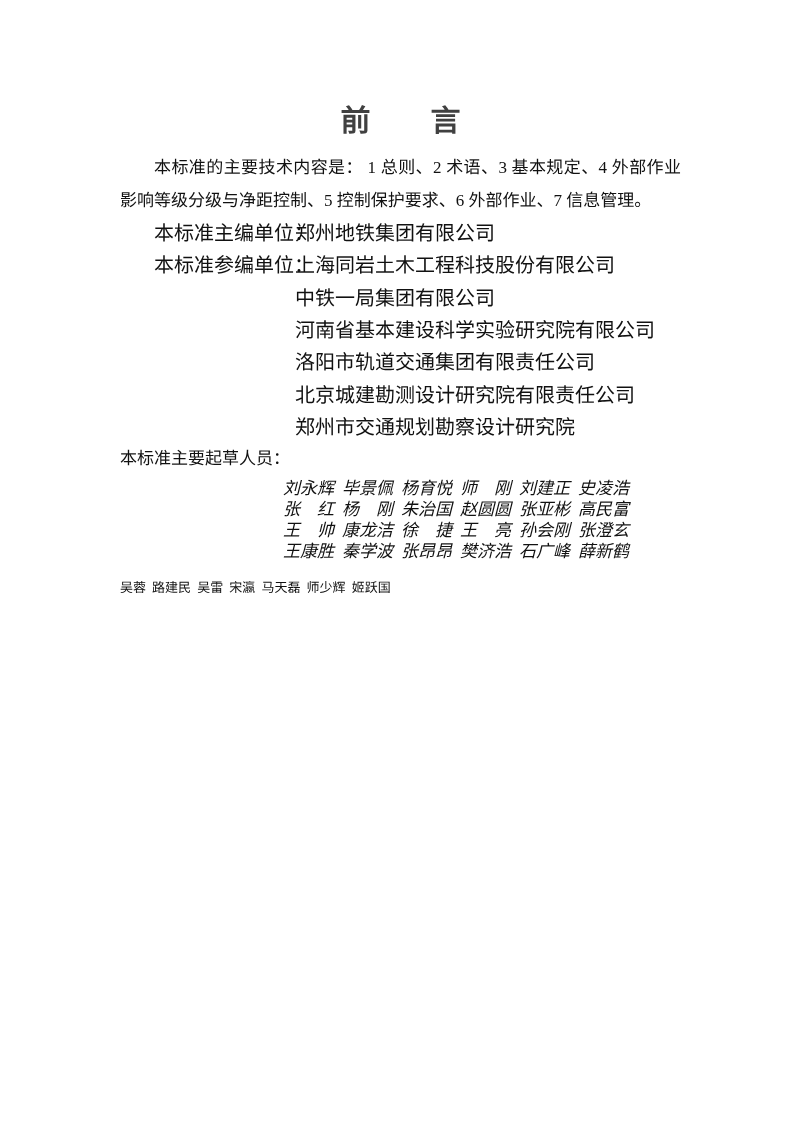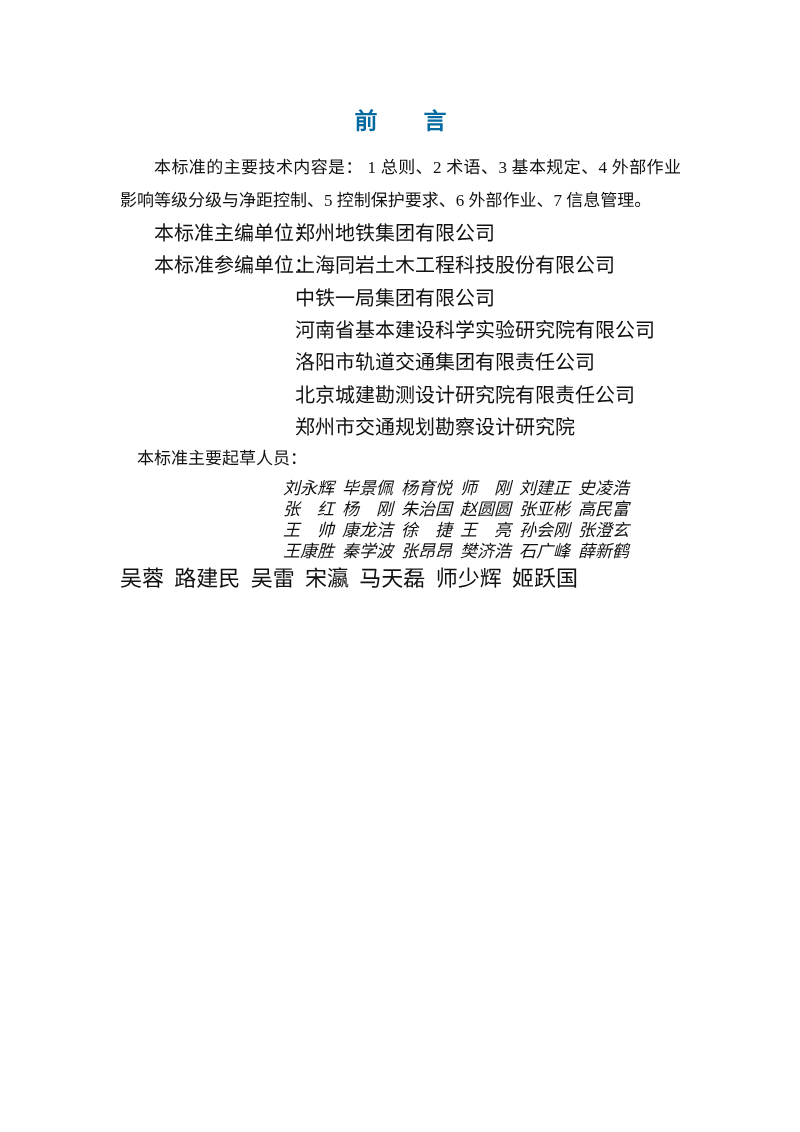--- a/index.html
+++ b/index.html
@@ -17,25 +17,25 @@
   .page {
     box-sizing: border-box;
     width: 800px;
     height: 1132px;
     padding: 106px 119px 40px 120px;
     background: #ffffff;
   }
   .doc-title {
     font-family: "Liberation Sans", sans-serif;
     font-weight: bold;
-    font-size: 23px;
+    font-size: 30px;
     line-height: 30px;
     text-align: center;
     margin: 0 0 16px 0;
-    color: #0369a1;
+    color: #404040;
     white-space: pre;
   }
   .para {
     font-size: 17px;
     line-height: 32.6px;
     text-align: justify;
     text-indent: 2em;
     margin: 0;
     word-break: break-all;
   }
@@ -45,39 +45,38 @@
     padding-left: 34px;
     white-space: nowrap;
   }
   .unit-label {
     display: inline-block;
     width: 141px;
   }
   .section-label {
     font-size: 17px;
     line-height: 32.3px;
-    margin-left: 17px;
   }
   .names-block {
     padding-left: 163px;
     margin-top: 2px;
   }
   .name-row {
     font-size: 17px;
     line-height: 21.2px;
     white-space: pre;
     word-spacing: 0.22em;
     font-style: italic;
   }
   .reviewer-row {
-    font-size: 22px;
+    font-size: 13px;
     line-height: 32.3px;
     white-space: pre;
     word-spacing: 0.22em;
-    margin-top: 1px;
+    margin-top: 10px;
   }
 </style>
 </head>
 <body>
 
 <div class="page">
 
   <h1 class="doc-title">前　　言</h1>
 
   <p class="para">本标准的主要技术内容是： 1 总则、2 术语、3 基本规定、4 外部作业影响等级分级与净距控制、5 控制保护要求、6 外部作业、7 信息管理。</p>

